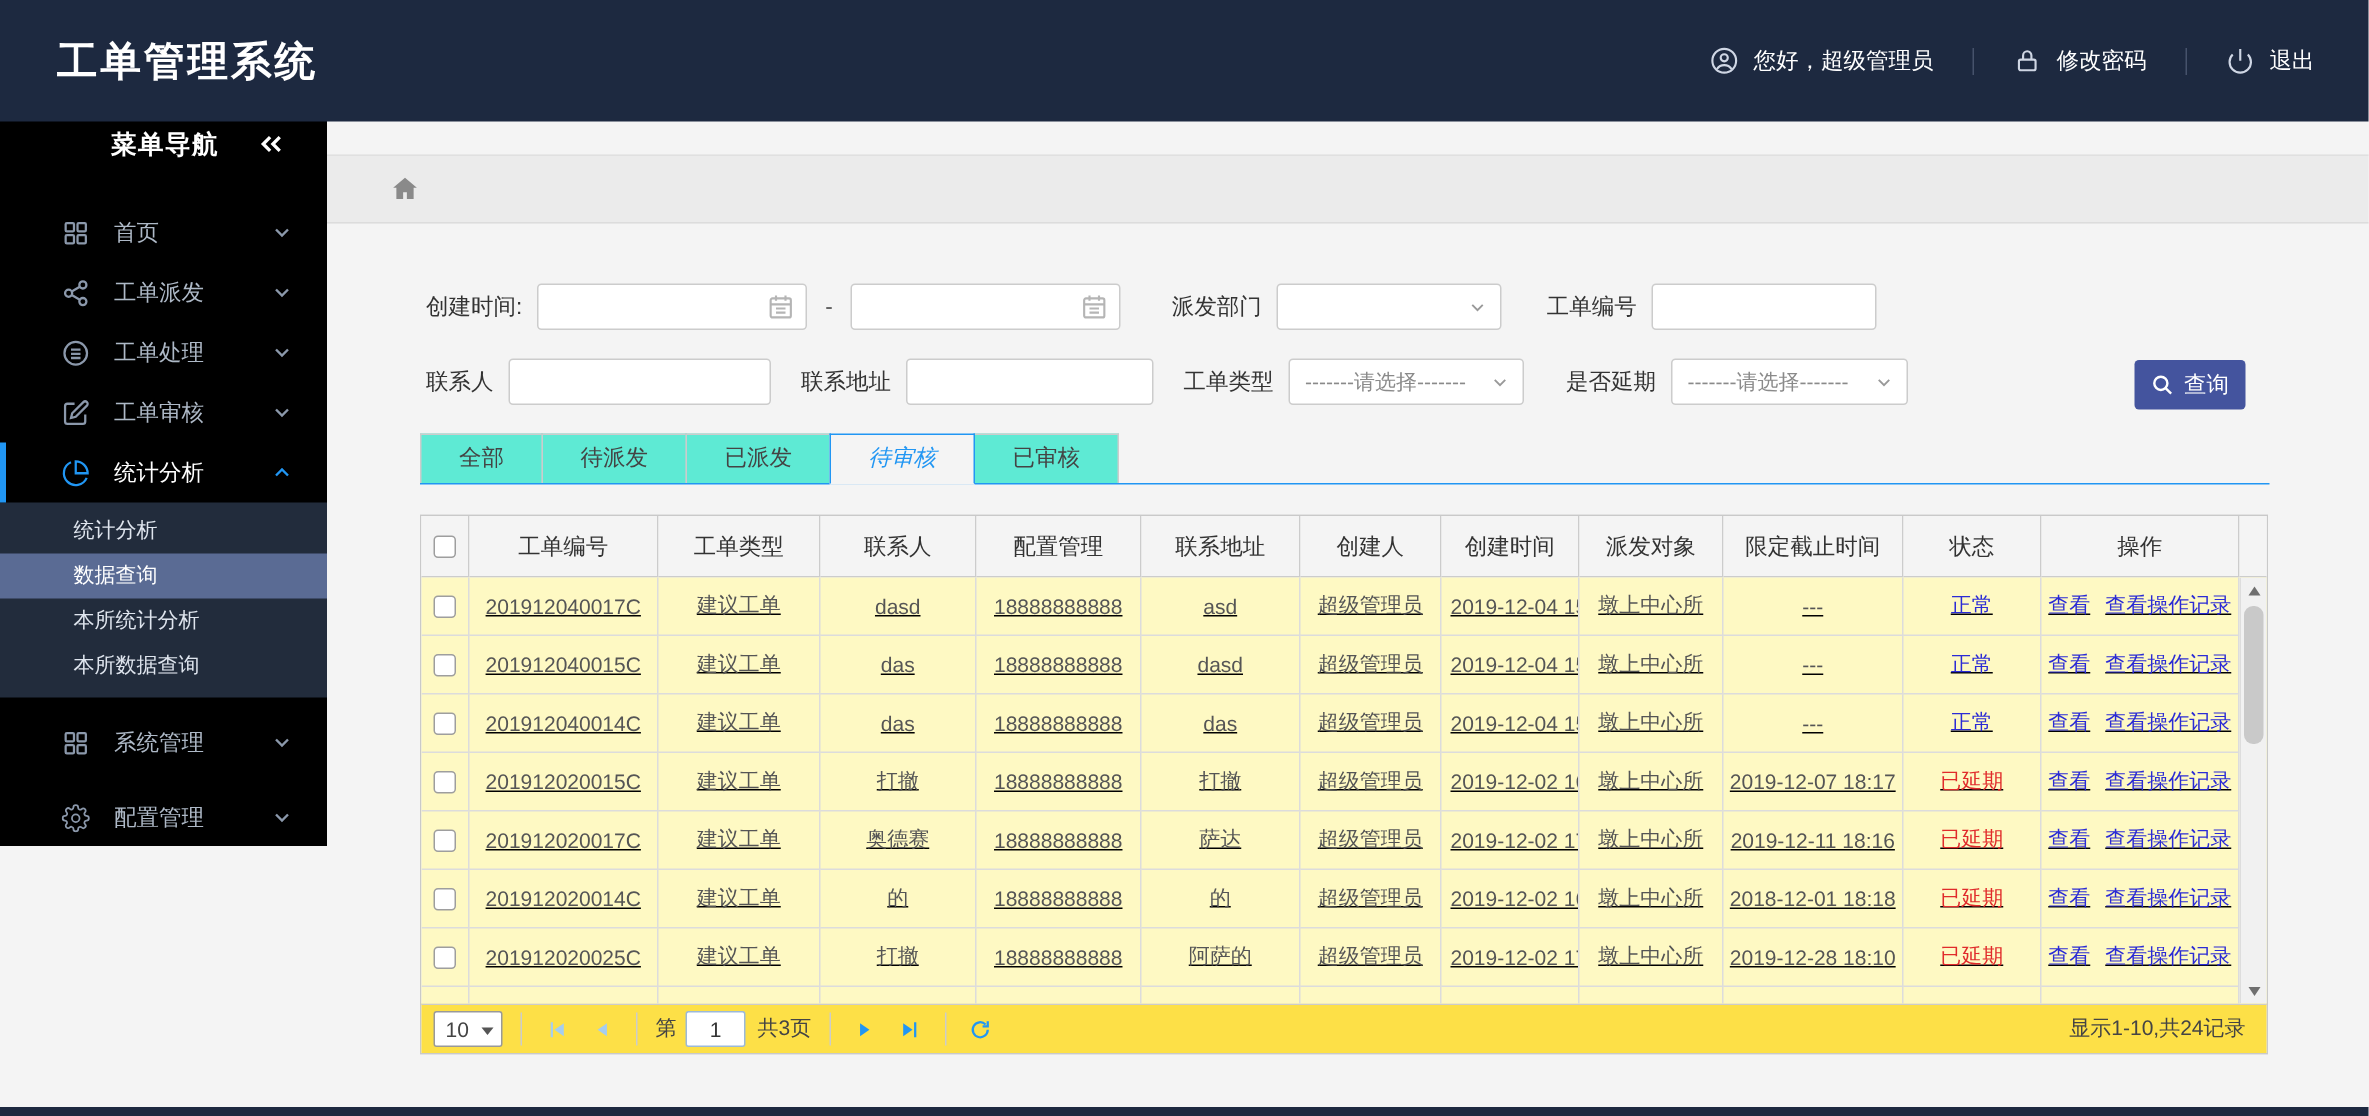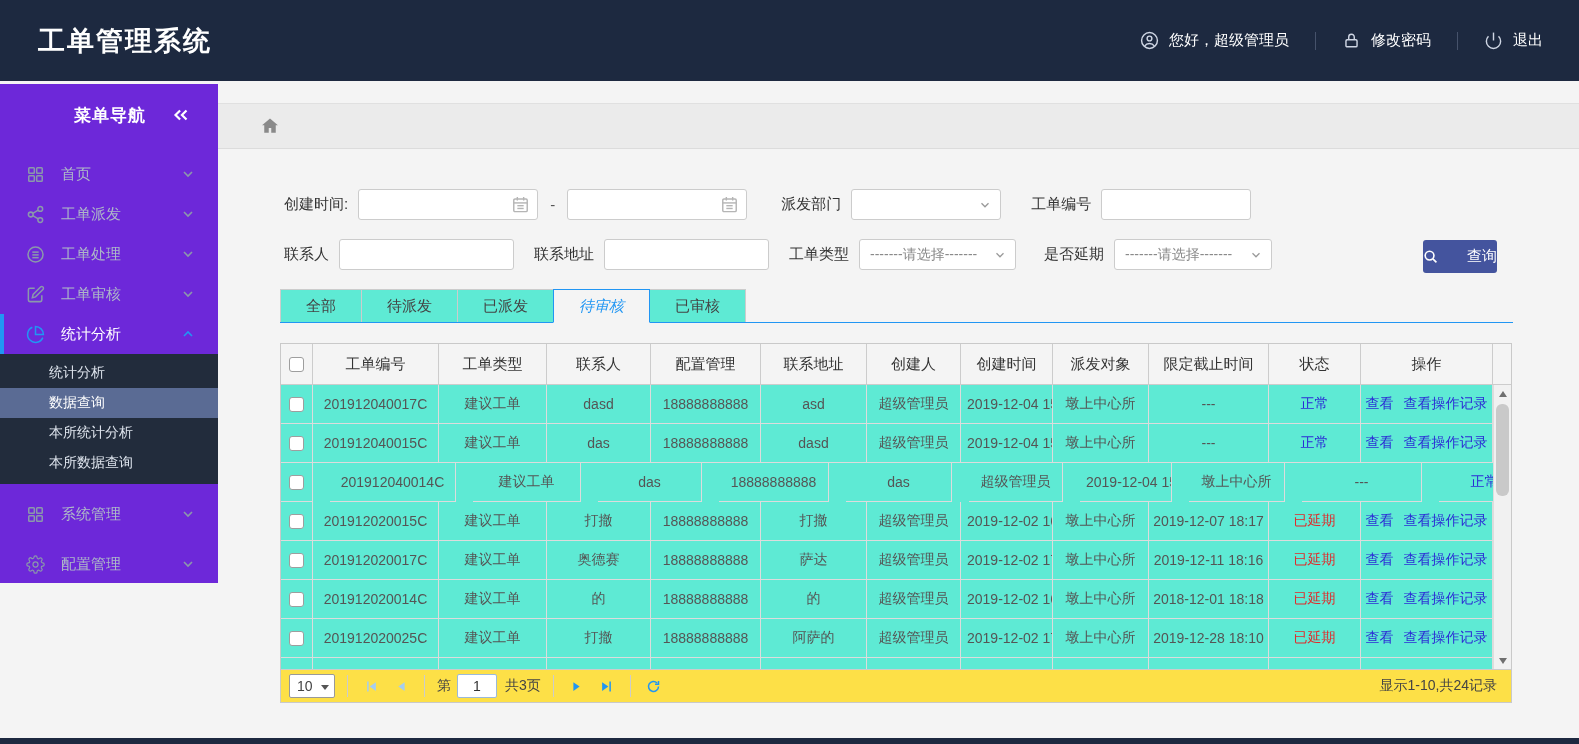--- a/index.html
+++ b/index.html
@@ -8,27 +8,27 @@
   
   .topbar { position:absolute; left:0; top:0; width:1579px; height:81px; background:#1d2940; display:flex; align-items:center; justify-content:space-between; z-index:5; }
   .logo { color:#fff; font-size:27px; font-weight:bold; letter-spacing:2px; margin-left:38px; }
   .topbar-right { display:flex; align-items:center; color:#fff; font-size:15px; margin-right:36px; }
   .topbar-item { display:flex; align-items:center; gap:10px; cursor:pointer; }
   .topbar-sep { width:1px; height:18px; background:#46526b; margin:0 26px; }
   .ticon { display:inline-flex; width:19px; height:19px; color:#cfd6e4; }
   .ticon svg { width:100%; height:100%; }
 
   
-  .sidebar { position:absolute; left:0; top:84px; width:218px; height:499px; background:#6d28d9; color:#aeb9c7; }
+  .sidebar { position:absolute; left:0; top:65px; width:218px; height:499px; background:#000000; color:#aeb9c7; }
   .side-head { height:62px; display:flex; align-items:center; justify-content:flex-end; padding:0 26px 0 0; gap:24px; }
   .side-title { color:#fff; font-size:17px; font-weight:bold; letter-spacing:1px; }
   .collapse { color:#fff; width:22px; height:22px; cursor:pointer; }
   .collapse svg { width:100%; height:100%; }
   .menu { margin-top:8px; }
-  .menu-item { position:relative; height:40px; display:flex; align-items:center; padding-left:26px; font-size:15px; cursor:pointer; }
+  .menu-item { position:relative; height:40px; display:flex; align-items:center; padding-left:41px; font-size:15px; cursor:pointer; }
   .menu-item .mi-icon { width:19px; height:19px; margin-right:16px; color:#8b98ab; display:inline-flex; }
   .menu-item .mi-icon svg { width:100%; height:100%; }
   .menu-item .mi-chevron { position:absolute; right:22px; width:16px; height:16px; color:#8b98ab; display:inline-flex; }
   .menu-item .mi-chevron svg { width:100%; height:100%; }
   .menu-item.active { color:#fff; }
   .menu-item.active::before { content:""; position:absolute; left:0; top:0; width:4px; height:100%; background:#2196f3; }
   .menu-item.active .mi-icon, .menu-item.active .mi-chevron { color:#2196f3; }
   .submenu { background:#222c3c; padding:4px 0 6px 0; }
   .submenu-item { height:30px; display:flex; align-items:center; padding-left:49px; font-size:14px; color:#dfe5ee; cursor:pointer; }
   .submenu-item.active { background:#5a6b94; color:#fff; }
@@ -45,34 +45,34 @@
   .flabel { margin-right:10px; white-space:nowrap; }
   .tbox { height:31px; background:#fff; border:1px solid #ccc; border-radius:3px; }
   .datebox { position:relative; width:180px; }
   .datebox .cal { position:absolute; right:7px; top:5px; width:19px; height:19px; color:#b5b5b5; }
   .datebox .cal svg { width:100%; height:100%; }
   .date-dash { margin:0 12px; color:#555; }
   .selectbox { position:relative; display:flex; align-items:center; padding-left:10px; color:#8a8a8a; font-size:14px; cursor:pointer; }
   .selectbox .sel-chevron { position:absolute; right:8px; top:8px; width:14px; height:14px; color:#999; }
   .selectbox .sel-chevron svg { width:100%; height:100%; }
   input.plain { width:100%; height:100%; border:none; outline:none; background:transparent; padding:0 8px; font-size:14px; color:#333; font-family:inherit; }
-  .search-btn { position:absolute; right:82px; top:91px; width:74px; height:33px; background:#44549e; border:none; border-radius:3px; color:#fff; font-size:15px; display:flex; align-items:center; justify-content:space-between; gap:7px; cursor:pointer; font-family:Liberation Mono, monospace; }
+  .search-btn { position:absolute; right:82px; top:91px; width:74px; height:33px; background:#44549e; border:none; border-radius:3px; color:#fff; font-size:15px; display:flex; align-items:center; justify-content:center; gap:7px; cursor:pointer; font-family:Liberation Mono, monospace; }
   .search-btn .sicon { width:15px; height:15px; display:inline-flex; }
   .search-btn .sicon svg { width:100%; height:100%; }
 
   
   .tabs { margin:13px 0 0 62px; width:1233px; border-bottom:1px solid #2196f3; display:flex; align-items:flex-end; }
   .tab { height:33px; line-height:32px; padding:0 25px; background:#5eead4; border:1px solid #ccc; border-bottom:none; margin-right:-1px; font-size:15px; color:#444; cursor:pointer; }
   .tab.active { background:#f4f4f4; border:1px solid #2196f3; border-bottom:1px solid #f4f4f4; color:#2196f3; height:34px; margin-bottom:-1px; position:relative; z-index:2;font-style:italic; }
 
   
   .grid-wrap { margin:20px 0 0 62px; width:1232px; border:1px solid #c9c9c9; background:#fff; }
   .thead { display:grid; background:#f4f4f4; }
   .thead .hcell { height:41px; display:flex; align-items:center; justify-content:center; font-size:15px; color:#333; border-right:1px solid #ccc; border-bottom:1px solid #ccc; background:#f4f4f4; overflow:hidden; white-space:nowrap; }
-  .tbody { position:relative; height:284px; overflow:hidden; background:#5eead4; }
+  .tbody { position:relative; height:284px; overflow:hidden; background:#fef9c3;text-decoration:underline; }
   .trow { display:grid; }
   .tcell { height:39px; display:flex; align-items:center; justify-content:center; font-size:14px; color:#555; border-right:1px solid #dcdcdc; border-bottom:1px solid #dcdcdc; overflow:hidden; white-space:nowrap; }
   .checkbox { width:15px; height:15px; border:1px solid #9e9e9e; border-radius:3px; background:#fff; cursor:pointer; }
   .st-normal { color:#2b2bd5; }
   .st-delay { color:#e02b2b; }
   .oplink { color:#2b2bd5; cursor:pointer; margin:0 5px; }
   
   .vscroll { position:absolute; right:0; top:0; width:18px; height:284px; background:#f1f1f1; border-left:1px solid #ddd; }
   .varrow { position:absolute; left:0; width:18px; height:17px; display:flex; align-items:center; justify-content:center; cursor:pointer; }
   .varrow.up { top:0; }
@@ -417,21 +417,21 @@
           <div class="tcell">超级管理员</div>
           <div class="tcell" style="justify-content:flex-start;padding-left:6px;">2019-12-04 15</div>
           <div class="tcell">墩上中心所</div>
           <div class="tcell">---</div>
           <div class="tcell st-normal">正常</div>
           <div class="tcell">
             <span class="oplink">查看</span>
             <span class="oplink">查看操作记录</span>
           </div>
         </div>
-        <div class="trow" style="grid-template-columns: 32px 126px 108px 104px 110px 106px 94px 92px 96px 120px 92px 132px; gap: 17px;">
+        <div class="trow" style="grid-template-columns: 32px 126px 108px 104px 110px 106px 94px 92px 96px 120px 92px 132px;">
           <div class="tcell">
             <span class="checkbox"></span>
           </div>
           <div class="tcell">201912040014C</div>
           <div class="tcell">建议工单</div>
           <div class="tcell">das</div>
           <div class="tcell">18888888888</div>
           <div class="tcell">das</div>
           <div class="tcell">超级管理员</div>
           <div class="tcell" style="justify-content:flex-start;padding-left:6px;">2019-12-04 15</div>

